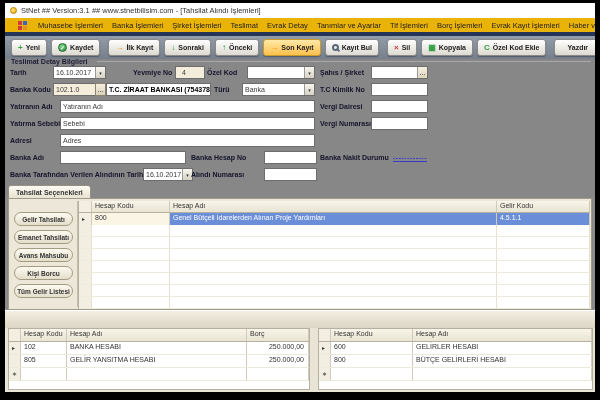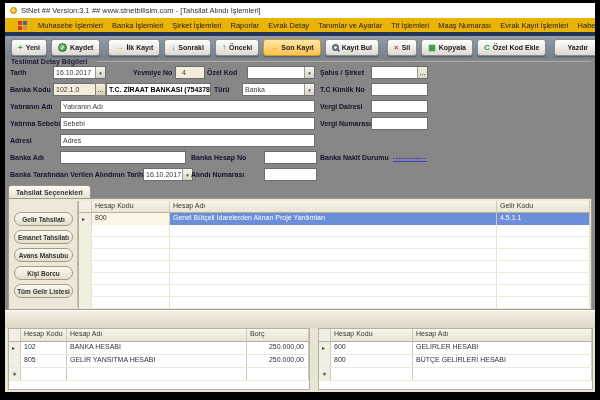--- a/index.html
+++ b/index.html
@@ -97,25 +97,25 @@
   <div class="titlebar">
     <span class="title-icon"></span>
     <span>StNet   ## Version:3.1 ##   www.stnetbilisim.com - [Tahsilat Alındı İşlemleri]</span>
   </div>
 
   <div class="menubar">
     <span class="menu-icon"></span>
     <span>Muhasebe İşlemleri</span>
     <span>Banka İşlemleri</span>
     <span>Şirket İşlemleri</span>
-    <span>Raporlar</span>
+    <span>Teslimat</span>
     <span>Evrak Detay</span>
     <span>Tanımlar ve Ayarlar</span>
     <span>Tif İşlemleri</span>
-    <span>Maaş Numarası</span>
+    <span>Borç İşlemleri</span>
     <span>Evrak Kayıt İşlemleri</span>
     <span>Haber ve Duyurular</span>
 
   </div>
 
   <div class="navyline"></div>
 
   <div class="toolbar">
     <div class="tbtn">
       <span class="ticon ic-green">+</span>

